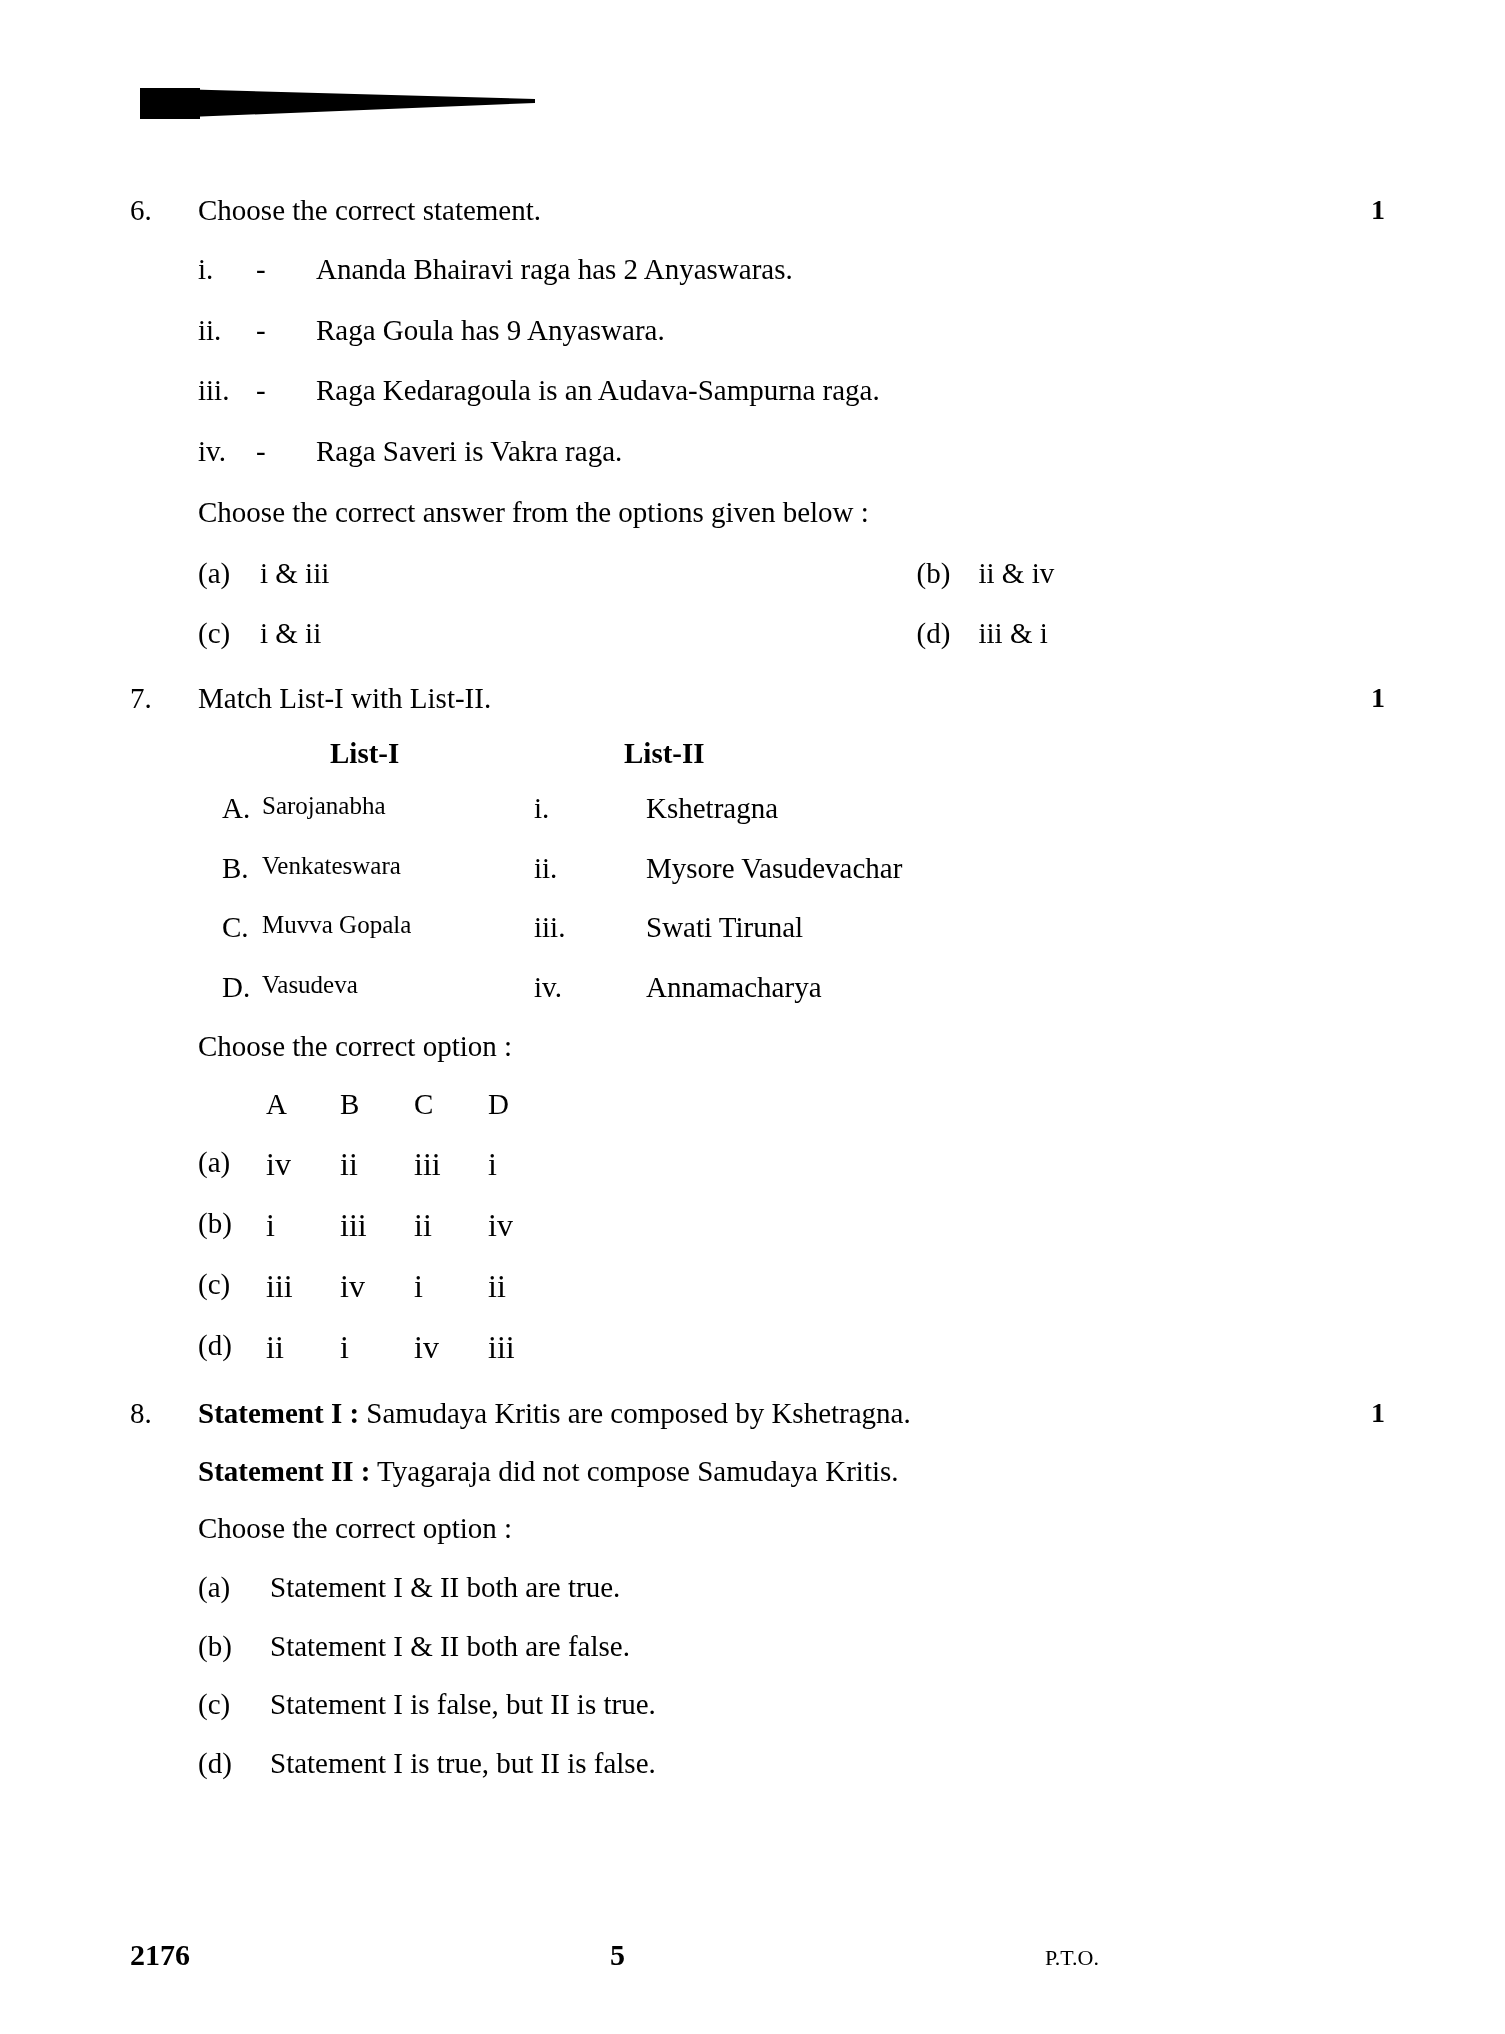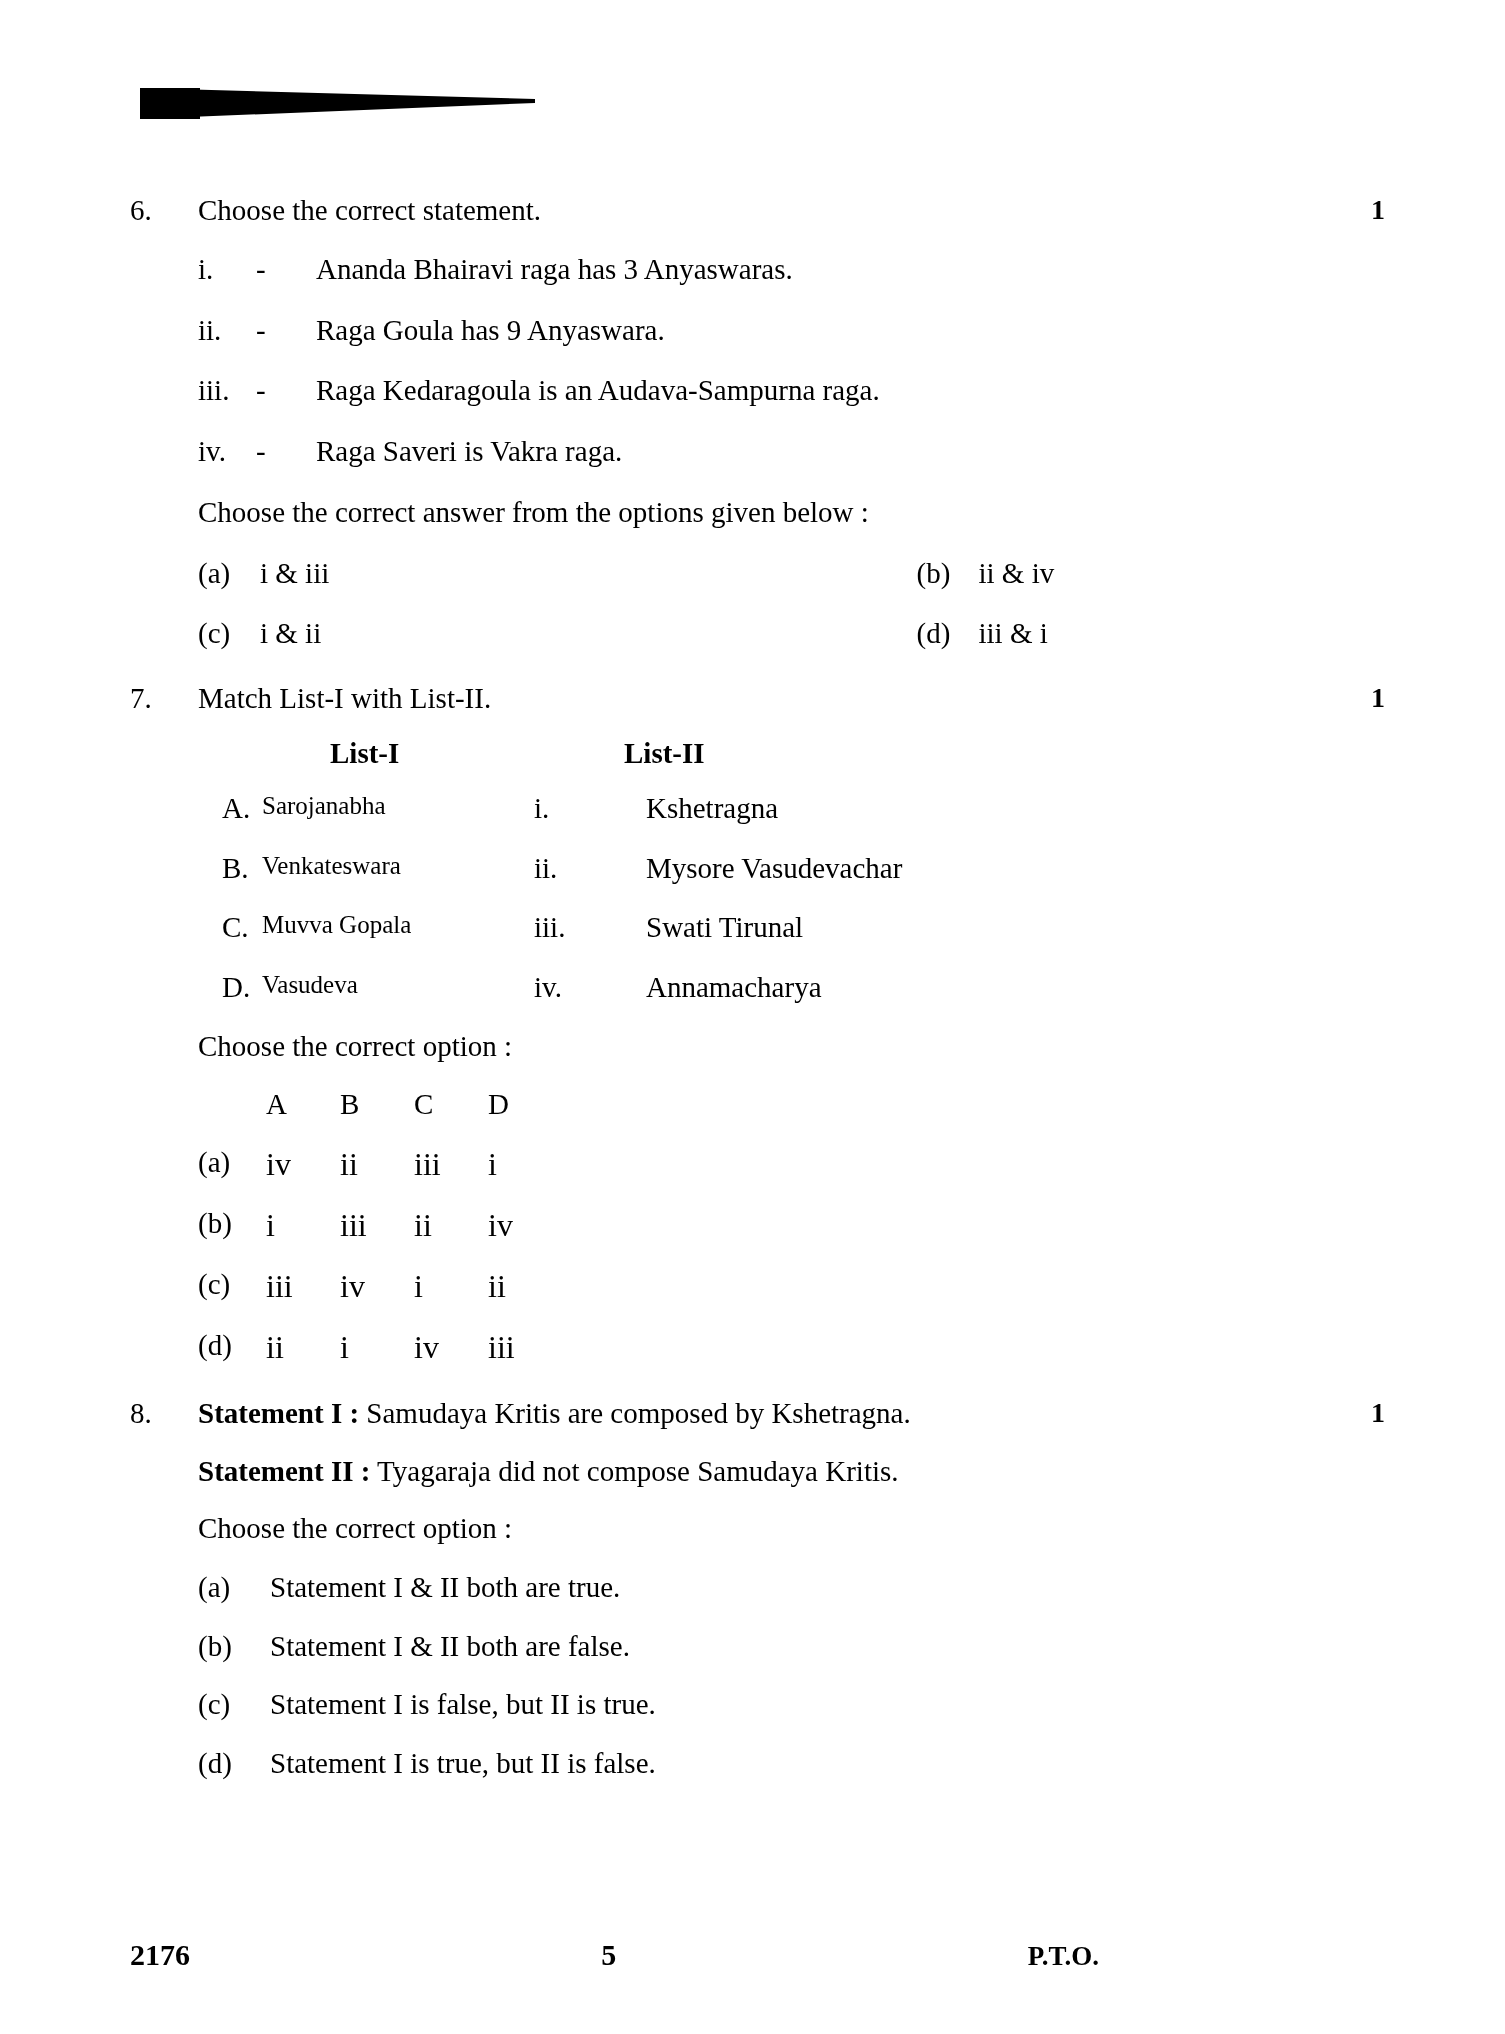--- a/index.html
+++ b/index.html
@@ -246,22 +246,22 @@
     flex: 0 0 auto;
   }
   .footer-page {
     flex: 1 1 auto;
     text-align: center;
     font-size: 30px;
     font-weight: bold;
   }
   .footer-pto {
     flex: 0 0 auto;
-    font-size: 27px;
-    font-weight: bold;
+    font-size: 22px;
+    font-weight: normal;
   }
 </style>
 </head>
 <body>
 
 <div class="page">
 
   <div class="top-wedge">
     <svg viewBox="0 0 395 38" width="395" height="38" xmlns="http://www.w3.org/2000/svg" aria-hidden="true">
       <polygon points="0,0 395,11 395,15 0,31" fill="#000000"></polygon>
@@ -275,21 +275,21 @@
       <div class="q-marks">1</div>
       <div class="q-head">
         <div class="q-num">6.</div>
         <div class="q-text">Choose the correct statement.</div>
       </div>
 
       <div class="stmt-list">
         <div class="stmt-row">
           <div class="stmt-roman">i.</div>
           <div class="stmt-dash">-</div>
-          <div class="stmt-body">Ananda Bhairavi raga has 3 Anyaswaras.</div>
+          <div class="stmt-body">Ananda Bhairavi raga has 2 Anyaswaras.</div>
         </div>
         <div class="stmt-row">
           <div class="stmt-roman">ii.</div>
           <div class="stmt-dash">-</div>
           <div class="stmt-body">Raga Goula has 9 Anyaswara.</div>
         </div>
         <div class="stmt-row">
           <div class="stmt-roman">iii.</div>
           <div class="stmt-dash">-</div>
           <div class="stmt-body">Raga Kedaragoula is an Audava-Sampurna raga.</div>

